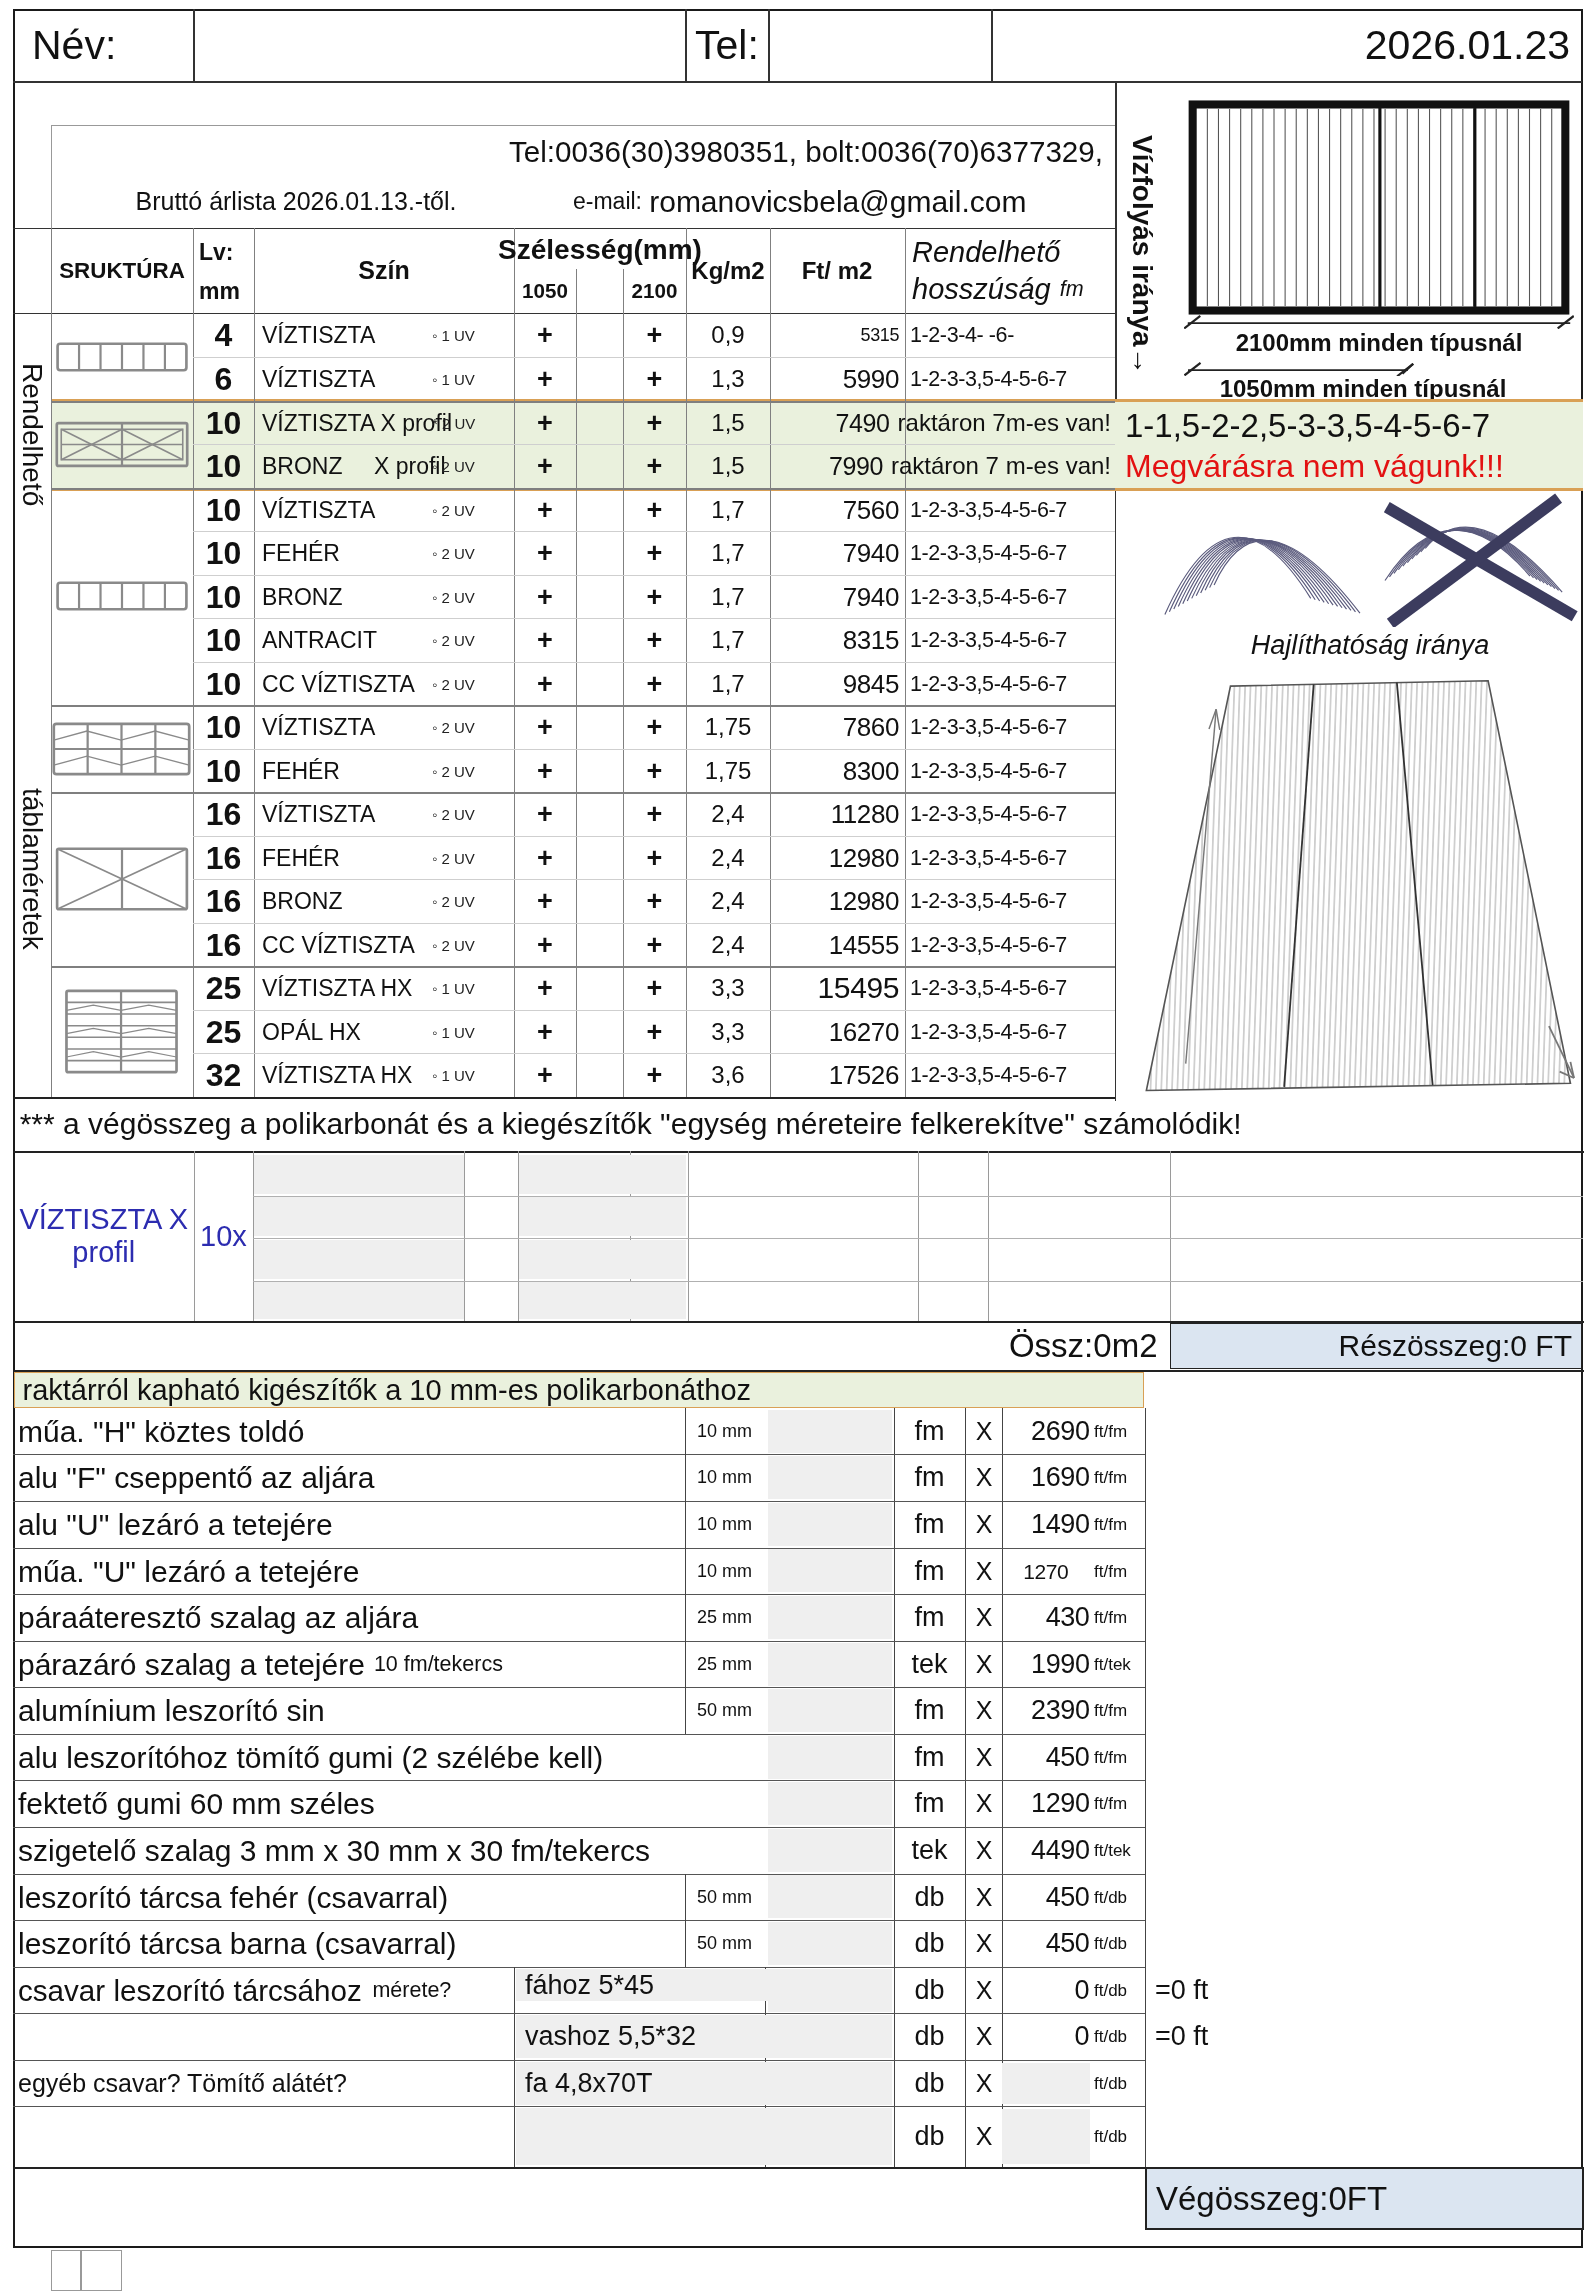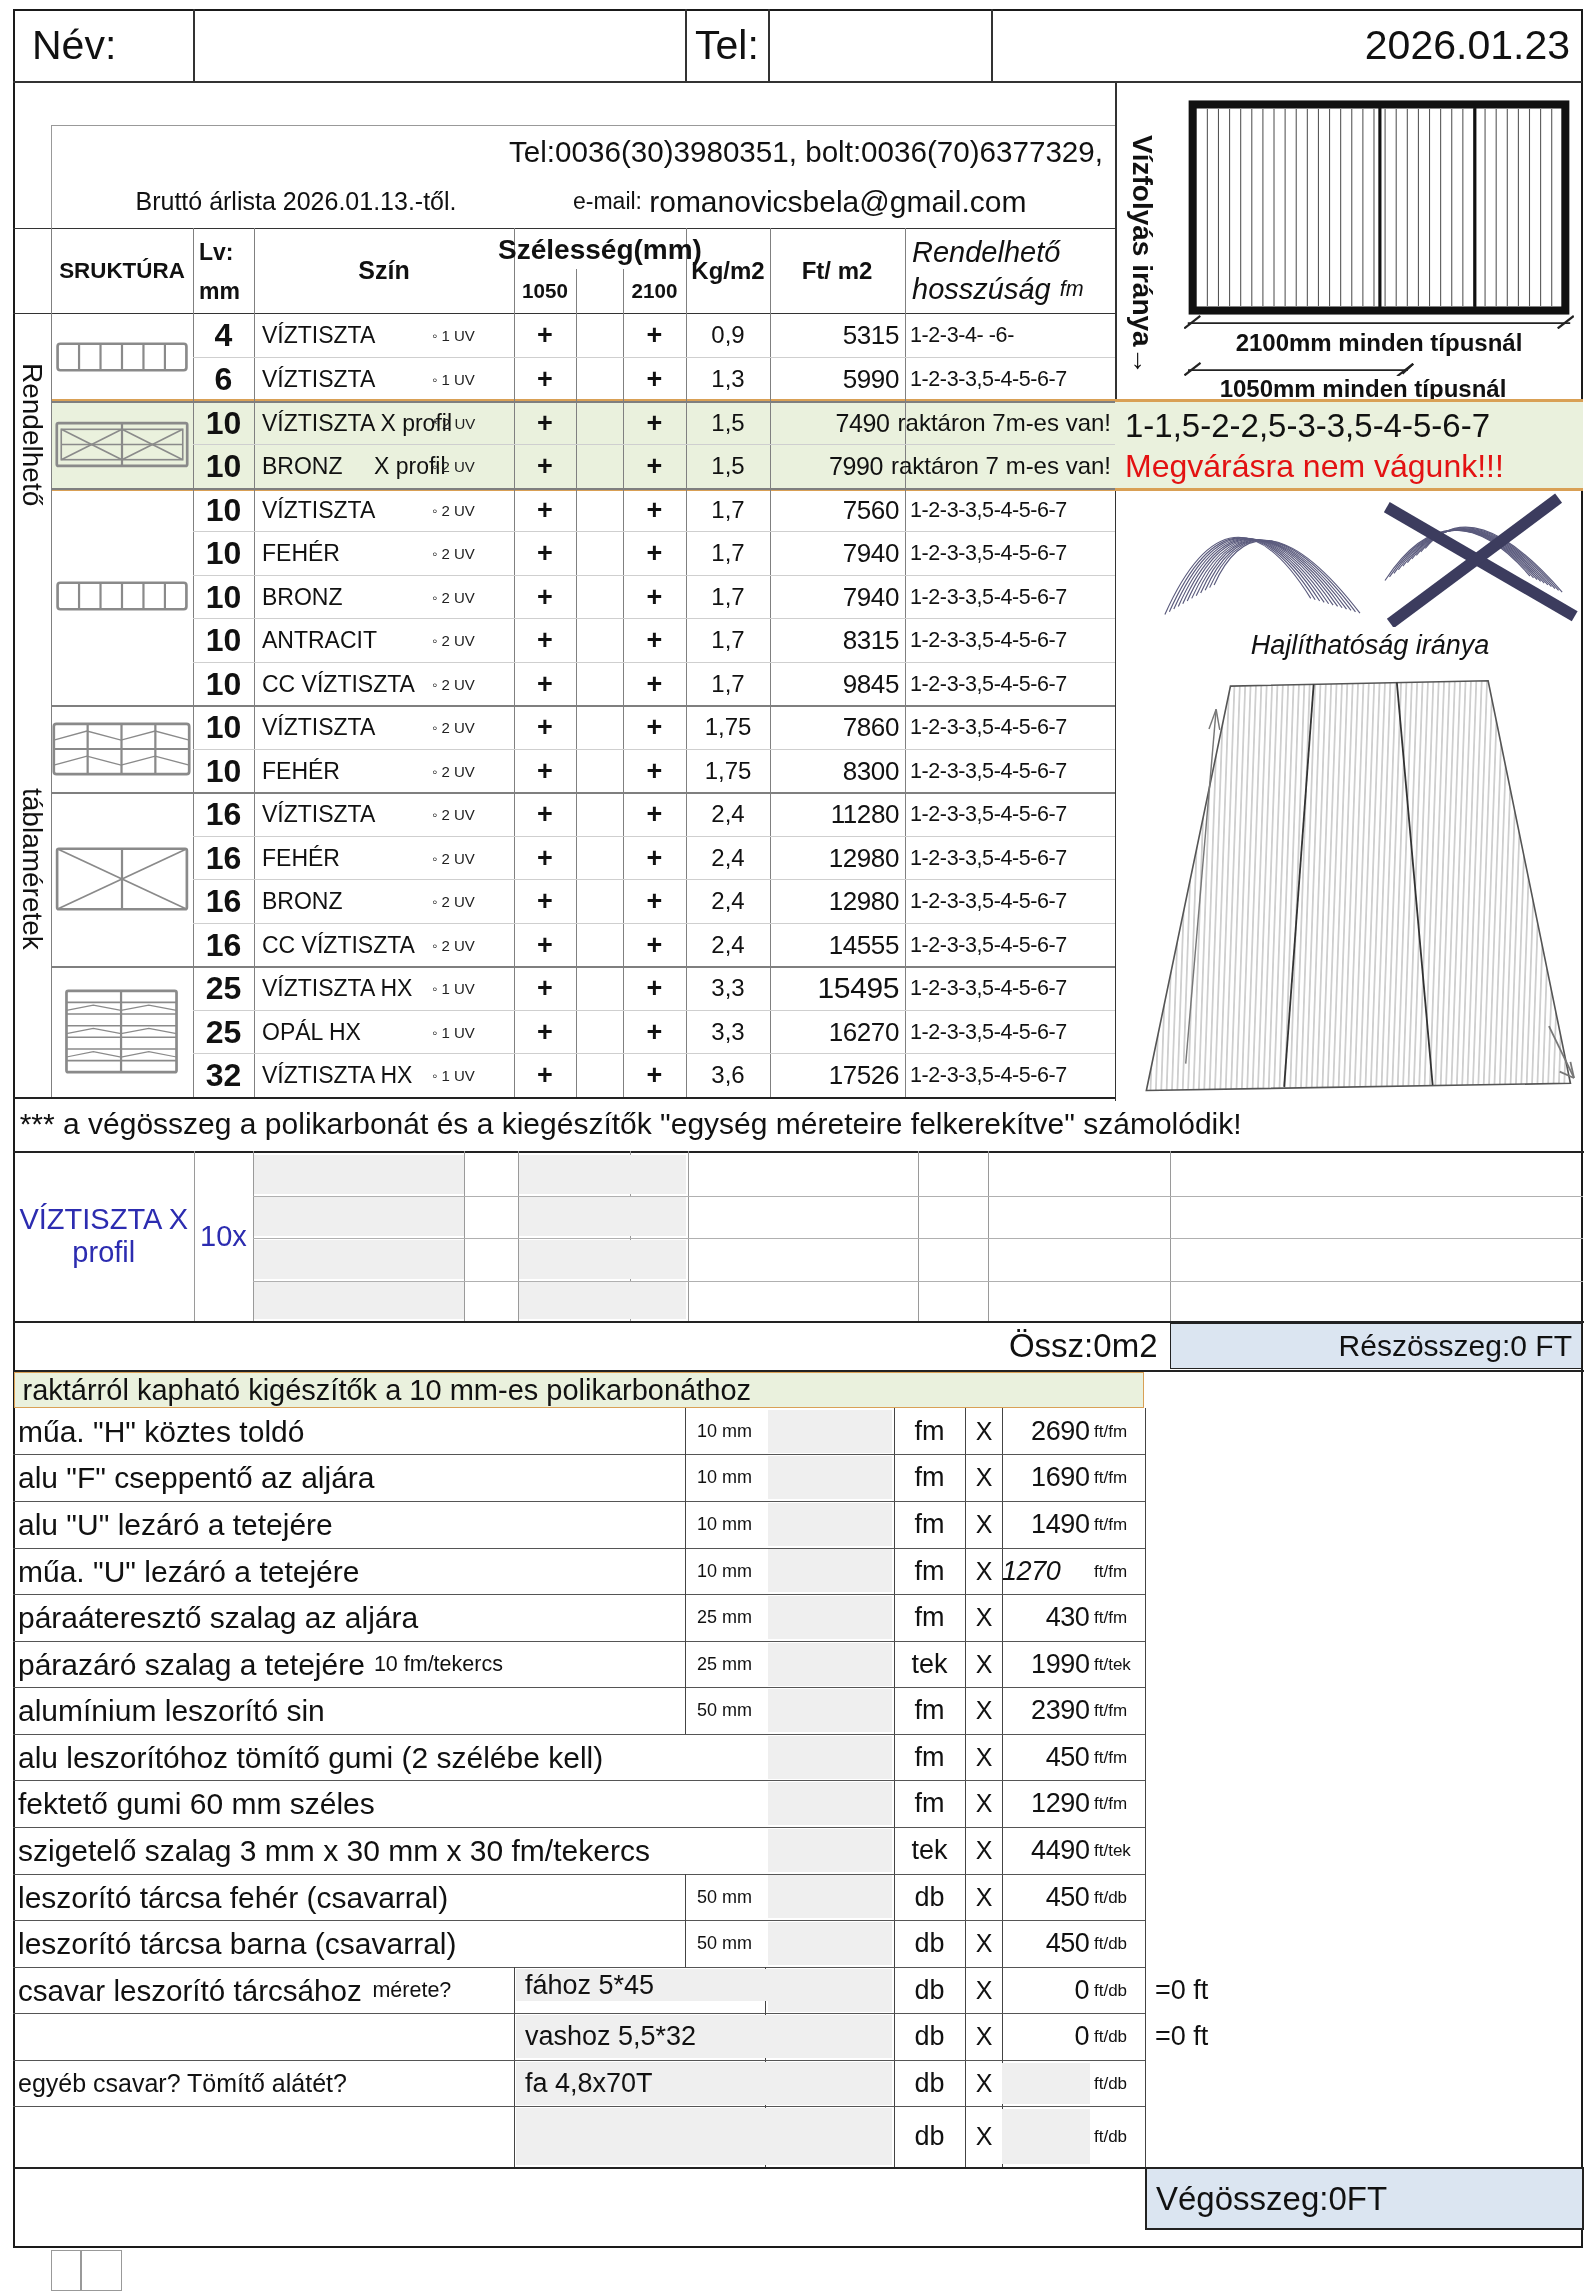--- a/index.html
+++ b/index.html
@@ -123,21 +123,21 @@
       <span style="font-size: 21.5px; font-style: italic;">fm</span>
     </div>
     <div class="cell vtext" style="left: 14.3px; top: 242px; width: 36px; height: 385px; font-size: 28px;">Rendelhető</div>
     <div class="cell vtext" style="left: 14.3px; top: 654px; width: 36px; height: 430px; font-size: 28px;">táblaméretek</div>
     <div class="cell ctr" style="left: 193px; top: 313px; width: 61px; height: 44px; font-size: 32px; font-weight: bold;">4</div>
     <div class="cell" style="left: 262px; top: 313px; width: 233px; height: 44px; font-size: 23px;">VÍZTISZTA</div>
     <div class="cell" style="left: 432px; top: 313px; width: 81px; height: 44px; font-size: 15px; color: rgb(34, 34, 34);">◦ 1 UV</div>
     <div class="cell ctr" style="left: 514px; top: 313px; width: 62px; height: 44px; font-size: 27px; font-weight: bold;">+</div>
     <div class="cell ctr" style="left: 623px; top: 313px; width: 63px; height: 44px; font-size: 27px; font-weight: bold;">+</div>
     <div class="cell ctr" style="left: 686px; top: 313px; width: 84px; height: 44px; font-size: 24px;">0,9</div>
-    <div class="cell rgt" style="left: 770px; top: 313px; width: 129px; height: 44px; font-size: 26px; padding-right: 5.4px; letter-spacing: -0.4px;">5315</div>
+    <div class="cell rgt" style="left: 770px; top: 313px; width: 129px; height: 44px; font-size: 18px; padding-right: 5.4px; letter-spacing: -0.4px;">5315</div>
     <div class="cell" style="left: 910px; top: 313px; width: 202px; height: 44px; font-size: 21.5px; letter-spacing: -0.4px;">1-2-3-4- -6-</div>
     <div class="cell ctr" style="left: 193px; top: 357px; width: 61px; height: 44px; font-size: 32px; font-weight: bold;">6</div>
     <div class="cell" style="left: 262px; top: 357px; width: 233px; height: 44px; font-size: 23px;">VÍZTISZTA</div>
     <div class="cell" style="left: 432px; top: 357px; width: 81px; height: 44px; font-size: 15px; color: rgb(34, 34, 34);">◦ 1 UV</div>
     <div class="cell ctr" style="left: 514px; top: 357px; width: 62px; height: 44px; font-size: 27px; font-weight: bold;">+</div>
     <div class="cell ctr" style="left: 623px; top: 357px; width: 63px; height: 44px; font-size: 27px; font-weight: bold;">+</div>
     <div class="cell ctr" style="left: 686px; top: 357px; width: 84px; height: 44px; font-size: 24px;">1,3</div>
     <div class="cell rgt" style="left: 770px; top: 357px; width: 129px; height: 44px; font-size: 26px; padding-right: 5.4px; letter-spacing: -0.4px;">5990</div>
     <div class="cell" style="left: 910px; top: 357px; width: 202px; height: 44px; font-size: 21.5px; letter-spacing: -0.4px;">1-2-3-3,5-4-5-6-7</div>
     <div class="cell ctr" style="left: 193px; top: 401px; width: 61px; height: 44px; font-size: 32px; font-weight: bold;">10</div>
@@ -487,21 +487,21 @@
     <div class="cell" style="left: 12.5px; top: 1548px; width: 1132px; height: 0.9px; background: rgb(85, 85, 85);"></div>
     <div class="cell" style="left: 18px; top: 1548px; width: 663px; height: 47px; font-size: 30px;">
       <span>műa. "U" lezáró a tetejére</span>
     </div>
     <div class="cell" style="left: 685px; top: 1548px; width: 0.9px; height: 47px; background: rgb(68, 68, 68);"></div>
     <div class="cell ctr" style="left: 685px; top: 1548px; width: 79px; height: 47px; font-size: 18px;">10 mm</div>
     <div class="cell" style="left: 768px; top: 1549px; width: 124px; height: 43px; background: rgb(239, 239, 239);"></div>
     <div class="cell ctr" style="left: 894px; top: 1548px; width: 71px; height: 47px; font-size: 27px;">fm</div>
     <div class="cell ctr" style="left: 965px; top: 1548px; width: 38px; height: 47px; font-size: 25px;">X</div>
     <div class="cell" style="left: 1002px; top: 1548px; width: 139px; height: 47px;">
-      <span style="flex: 1 1 0.9px; text-align: left; font-size: 27px; letter-spacing: -0.4px; font-style: italic;">1270</span>
+      <span style="flex: 1 1 0.9px; text-align: center; font-size: 21px; letter-spacing: -0.4px;">1270</span>
       <span style="width: 47px; font-size: 17px; padding-left: 4.5px;">ft/fm</span>
     </div>
     <div class="cell" style="left: 12.5px; top: 1594px; width: 1132px; height: 0.9px; background: rgb(85, 85, 85);"></div>
     <div class="cell" style="left: 18px; top: 1594px; width: 663px; height: 47px; font-size: 30px;">
       <span>páraáteresztő szalag az aljára</span>
     </div>
     <div class="cell" style="left: 685px; top: 1594px; width: 0.9px; height: 47px; background: rgb(68, 68, 68);"></div>
     <div class="cell ctr" style="left: 685px; top: 1594px; width: 79px; height: 47px; font-size: 18px;">25 mm</div>
     <div class="cell" style="left: 768px; top: 1596px; width: 124px; height: 43px; background: rgb(239, 239, 239);"></div>
     <div class="cell ctr" style="left: 894px; top: 1594px; width: 71px; height: 47px; font-size: 27px;">fm</div>

